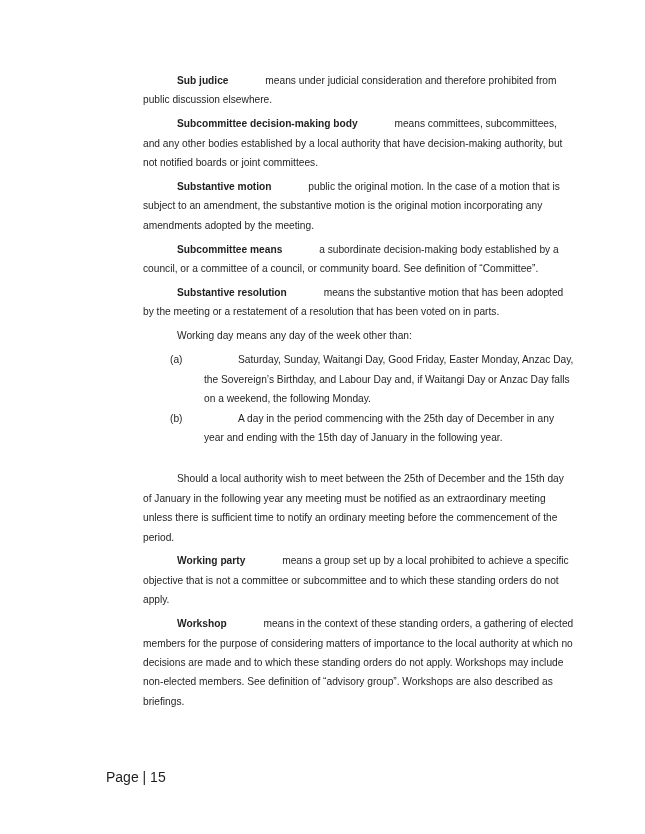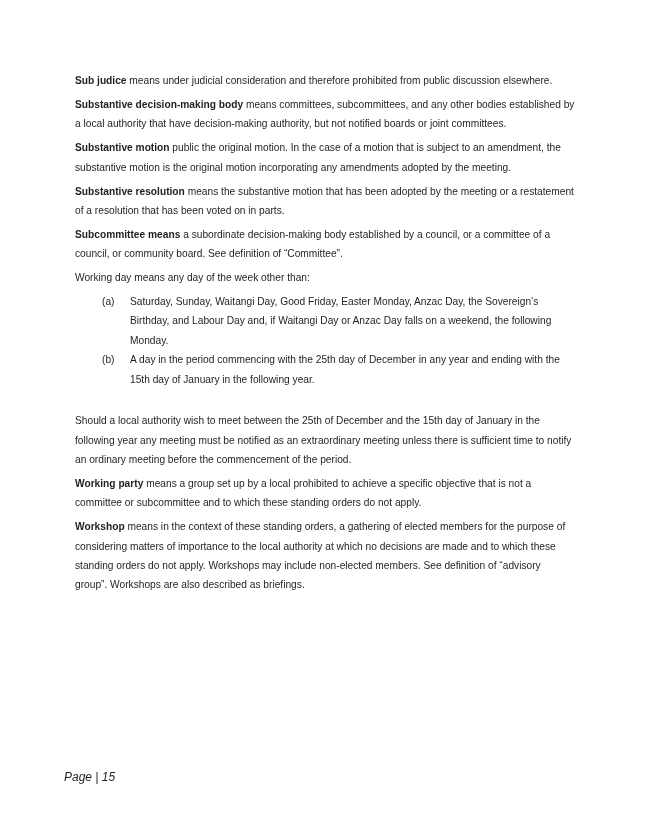--- a/index.html
+++ b/index.html
@@ -1,15 +1,15 @@
 <!DOCTYPE html>
 <html><head>
 <meta charset="utf-8">
 <style>
-  * { box-sizing: border-box; }
+  * { box-sizing: border-box; padding-left: 34px; }
   html, body {
     margin: 0;
     padding: 0;
     background: #ffffff;
   }
   .page {
     position: relative;
     width: 645px;
     height: 834px;
     background: #ffffff;
@@ -42,38 +42,37 @@
     width: 28px;
   }
   .li-text {
     flex: 1;
   }
   .bold {
     font-weight: bold;
   }
   .footer {
     position: absolute;
-    left: 64px;
+    left: 72px;
     top: 768px;
-    font-size: 12px;
+    font-size: 14px;
     line-height: 19.4px;
     color: #1f1f1f;
-    font-style: italic;
   }
 </style>
 </head>
 <body>
 
 <div class="page">
   <div class="content">
       <div class="para"><span class="bold">Sub judice</span><span> means under judicial consideration and therefore prohibited from public discussion elsewhere.</span></div>
-      <div class="para"><span class="bold">Substantive decision-making body</span><span> means committees, subcommittees, and any other bodies established by a local authority that have decision-making authority, but not notified boards or joint committees.</span></div>
+      <div class="para"><span class="bold">Subcommittee decision-making body</span><span> means committees, subcommittees, and any other bodies established by a local authority that have decision-making authority, but not notified boards or joint committees.</span></div>
       <div class="para"><span class="bold">Substantive motion</span><span> public the original motion. In the case of a motion that is subject to an amendment, the substantive motion is the original motion incorporating any amendments adopted by the meeting.</span></div>
+      <div class="para"><span class="bold">Subcommittee means</span><span> a subordinate decision-making body established by a council, or a committee of a council, or community board. See definition of “Committee”.</span></div>
       <div class="para"><span class="bold">Substantive resolution</span><span> means the substantive motion that has been adopted by the meeting or a restatement of a resolution that has been voted on in parts.</span></div>
-      <div class="para"><span class="bold">Subcommittee means</span><span> a subordinate decision-making body established by a council, or a committee of a council, or community board. See definition of “Committee”.</span></div>
       <div class="para"><span>Working day means any day of the week other than:</span></div>
       <div class="list-item">
         <span class="marker">(a)</span>
         <span class="li-text"><span>Saturday, Sunday, Waitangi Day, Good Friday, Easter Monday, Anzac Day, the Sovereign’s Birthday, and Labour Day and, if Waitangi Day or Anzac Day falls on a weekend, the following Monday.</span></span>
       </div>
       <div class="list-item">
         <span class="marker">(b)</span>
         <span class="li-text"><span>A day in the period commencing with the 25th day of December in any year and ending with the 15th day of January in the following year.</span></span>
       </div>
       <div class="para"><span>Should a local authority wish to meet between the 25th of December and the 15th day of January in the following year any meeting must be notified as an extraordinary meeting unless there is sufficient time to notify an ordinary meeting before the commencement of the period.</span></div>

